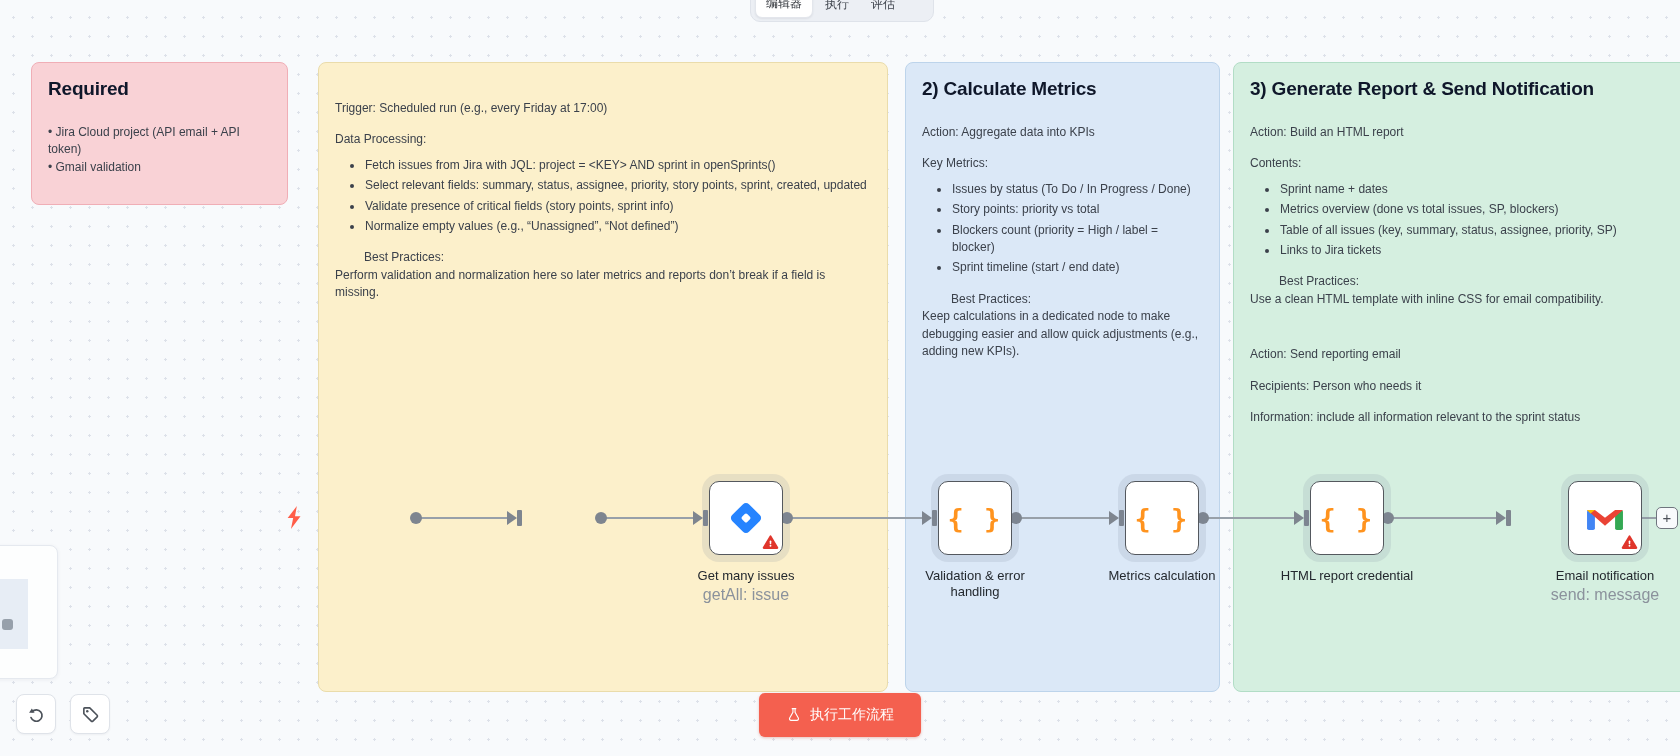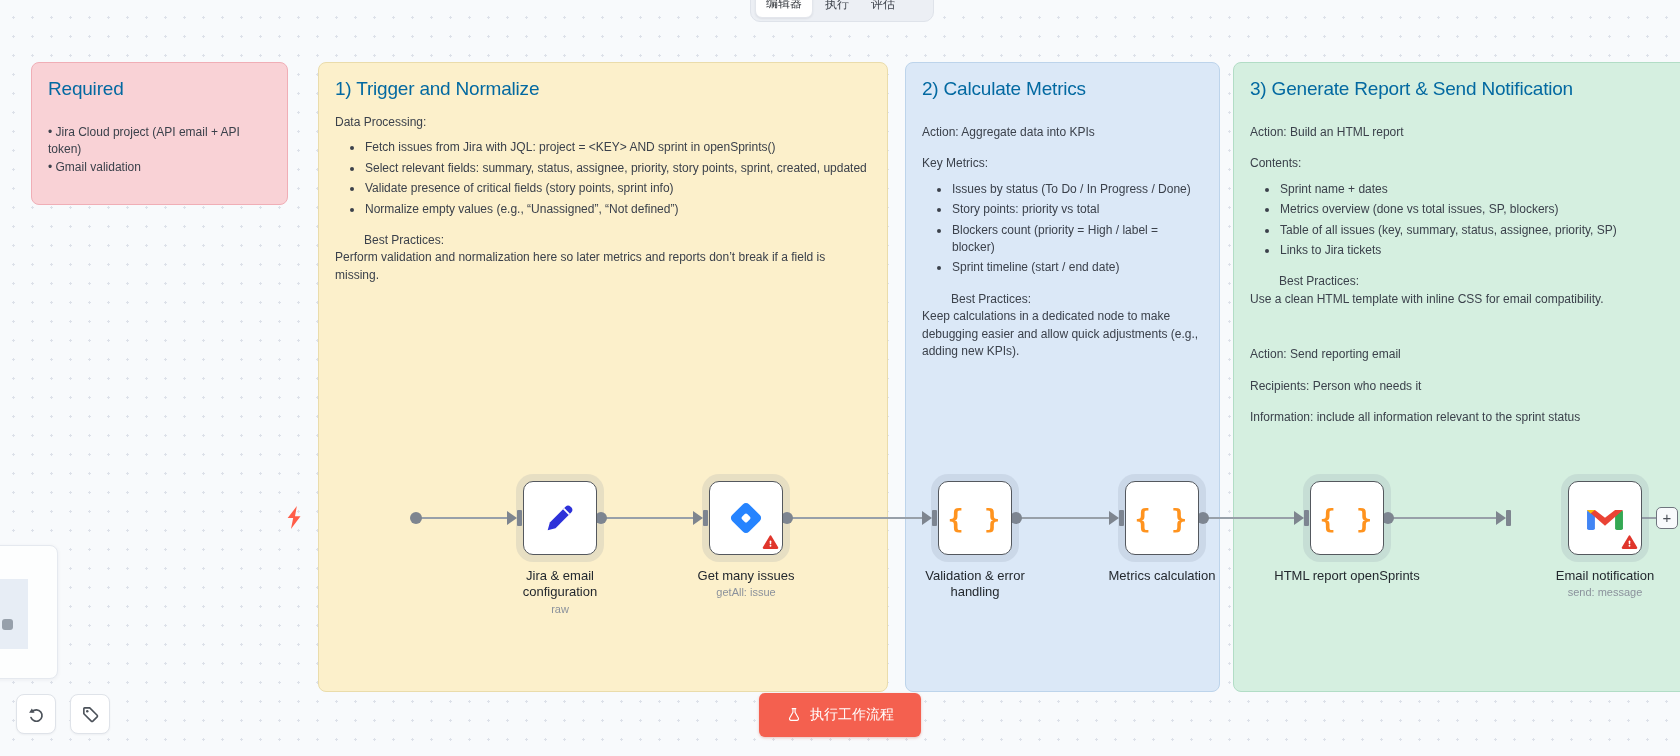--- a/index.html
+++ b/index.html
@@ -15,21 +15,21 @@
     background:#eceff4;border:1px solid #dfe3ea;border-radius:10px;
     display:flex;align-items:flex-end;gap:2px;padding:3px 4px;box-sizing:border-box;}
   .tab{font-size:12px;color:#41464f;padding:4px 10px 5px;border-radius:7px;white-space:nowrap;}
   .tab.active{background:#fff;border:1px solid #e3e6ec;box-shadow:0 1px 2px rgba(40,50,70,.08);color:#2e3238;}
   
   .note{position:absolute;box-sizing:border-box;border-radius:8px;padding:13px 16px 14px;border:1px solid;}
   .note-pink {left:31px; top:62px;width:257px;height:143px;background:var(--sticky-pink,#f9d2d6);border-color:#f0aeb6;}
   .note-yellow{left:318px;top:62px;width:570px;height:630px;background:var(--sticky-yellow,#fcf0cb);border-color:#eadcab;}
   .note-blue {left:905px;top:62px;width:315px;height:630px;background:var(--sticky-blue,#dbe8f7);border-color:#bdd4eb;}
   .note-green{left:1233px;top:62px;width:474px;height:630px;background:var(--sticky-green,#d5efe0);border-color:#b2ddc6;}
-  .note h2{margin:2px 0 0;font-size:19px;font-weight:400;color:#0369a1;letter-spacing:-.2px;}
+  .note h2{margin:2px 0 0;font-size:19px;font-weight:700;color:#0f172a;letter-spacing:-.2px;}
   .note .body{font-size:12px;line-height:1.45;color:#3b414b;}
   .note p{margin:14px 0 0;}
   .note p.tight{margin:0;}
   .note .lead{margin-top:24px;}
   .note ul{margin:8px 0 0;padding-left:29px;}
   .note li{margin:3px 0;padding-left:1px;}
   .note .indent{margin-left:29px;}
   .note .gap-lg{margin-top:38px;}
   
   .edge{position:absolute;top:517px;height:2px;background:#98a0a9;}
@@ -38,21 +38,21 @@
   .edge-arrow{position:absolute;top:511px;width:0;height:0;
     border-top:7px solid transparent;border-bottom:7px solid transparent;border-left:10px solid #7e858f;}
   
   .node{position:absolute;top:481px;width:180px;text-align:center;}
   .node-box{position:relative;margin:0 auto;width:74px;height:74px;background:#fff;
     border:1.6px solid #54585e;border-radius:10px;display:flex;align-items:center;justify-content:center;
     box-shadow:0 0 0 7px rgba(122,135,158,.16);box-sizing:border-box;}
   .node-box.trigger{width:78px;border-radius:38px 10px 10px 38px;}
   .node-label{margin-top:13px;font-size:13px;color:#23282e;line-height:1.25;}
   .node-label span{display:inline-block;}
-  .node-sub{margin-top:2px;font-size:11px;color:#8b929c;}
+  .node-sub{margin-top:2px;font-size:16px;color:#8b929c;}
   .code-icon{font-size:27px;font-weight:700;color:#ff931e;letter-spacing:2px;font-family:"DejaVu Sans Mono",monospace;}
   .warn{position:absolute;right:3px;bottom:3px;width:17px;height:17px;}
   .bolt{position:absolute;left:284px;top:505px;width:22px;height:26px;}
   
   .plus-btn{position:absolute;left:1656px;top:507px;width:22px;height:22px;box-sizing:border-box;
     border:1.6px solid #6f757e;border-radius:5px;background:#f8fafc;color:#4a4f57;
     font-size:15px;line-height:19px;text-align:center;}
   
   .exec-btn{position:absolute;left:759px;top:693px;width:162px;height:44px;border-radius:6px;
     background:var(--accent-red,#f4604f);color:#fff;display:flex;align-items:center;justify-content:center;gap:8px;
@@ -80,22 +80,22 @@
 
   <div class="note note-pink">
     <h2>Required</h2>
     <div class="body">
       <p class="lead tight" style="margin-top:24px">• Jira Cloud project (API email + API token)</p>
       <p class="tight">• Gmail validation</p>
     </div>
   </div>
 
   <div class="note note-yellow">
-    <h2>1) Trigger and Normalize</h2>
-    <div class="body">
+    <div class="body">
+      <p class="lead">Trigger: Scheduled run (e.g., every Friday at 17:00)</p>
       <p>Data Processing:</p>
       <ul>
         <li>Fetch issues from Jira with JQL: project = &lt;KEY&gt; AND sprint in openSprints()</li>
         <li>Select relevant fields: summary, status, assignee, priority, story points, sprint, created, updated</li>
         <li>Validate presence of critical fields (story points, sprint info)</li>
         <li>Normalize empty values (e.g., “Unassigned”, “Not defined”)</li>
       </ul>
       <p class="indent">Best Practices:</p>
       <p class="indent tight">Perform validation and normalization here so later metrics and reports don’t break if a field is missing.</p>
     </div>
@@ -163,30 +163,20 @@
   <div class="edge-arrow" style="left:1294px"></div>
   <div class="edge-bar" style="left:1304px"></div>
   <div class="edge-arrow" style="left:1496px"></div>
   <div class="edge-bar" style="left:1506px"></div>
 
   <svg class="bolt" viewBox="0 0 24 28">
     <path d="M14 1 L4 14 h6 l-2.4 12 L18 12 h-6 z" fill="#ff5d49"></path>
   </svg>
 
 
-  <div class="node" style="left:470px">
-    <div class="node-box">
-      <svg width="40" height="40" viewBox="0 0 24 24">
-        <path d="M4.6 19.4 L5.9 14.7 L15.3 5.3 a2.2 2.2 0 0 1 3.1 0 l0.3 0.3 a2.2 2.2 0 0 1 0 3.1 L9.3 18.1 Z" fill="#2d31d9"></path>
-        <path d="M14.2 6.4 l3.4 3.4" stroke="#fff" stroke-width="1.1"></path>
-      </svg>
-    </div>
-    <div class="node-label"><span style="max-width:112px">Jira &amp; email configuration</span></div>
-    <div class="node-sub">raw</div>
-  </div>
 
   <div class="node" style="left:656px">
     <div class="node-box">
       <svg width="42" height="42" viewBox="0 0 24 24">
         <g transform="rotate(45 12 12)">
           <rect x="5.2" y="5.2" width="13.6" height="13.6" rx="2.4" fill="#2684FF"></rect>
           <rect x="9.9" y="9.9" width="4.2" height="4.2" rx="1" fill="#fff"></rect>
         </g>
       </svg>
       <svg class="warn" viewBox="0 0 24 24">
@@ -210,21 +200,21 @@
     <div class="node-box">
       <span class="code-icon">{ }</span>
     </div>
     <div class="node-label"><span style="max-width:200px">Metrics calculation</span></div>
   </div>
 
   <div class="node" style="left:1257px">
     <div class="node-box">
       <span class="code-icon">{ }</span>
     </div>
-    <div class="node-label"><span style="max-width:210px">HTML report openSprints</span></div>
+    <div class="node-label"><span style="max-width:210px">HTML report credential</span></div>
   </div>
 
   <div class="node" style="left:1515px">
     <div class="node-box">
       <svg width="44" height="44" viewBox="0 0 24 24">
         <rect x="2.2" y="7.6" width="4.3" height="11" rx="1" fill="#4285F4"></rect>
         <rect x="17.5" y="7.6" width="4.3" height="11" rx="1" fill="#34A853"></rect>
         <polygon points="2.2,7.6 6.5,7.6 12,11.9 17.5,7.6 21.8,7.6 12,16.2" fill="#EA4335"></polygon>
         <polygon points="2.2,7.6 6.5,7.6 4.1,9.5" fill="#FBBC04"></polygon>
       </svg>

